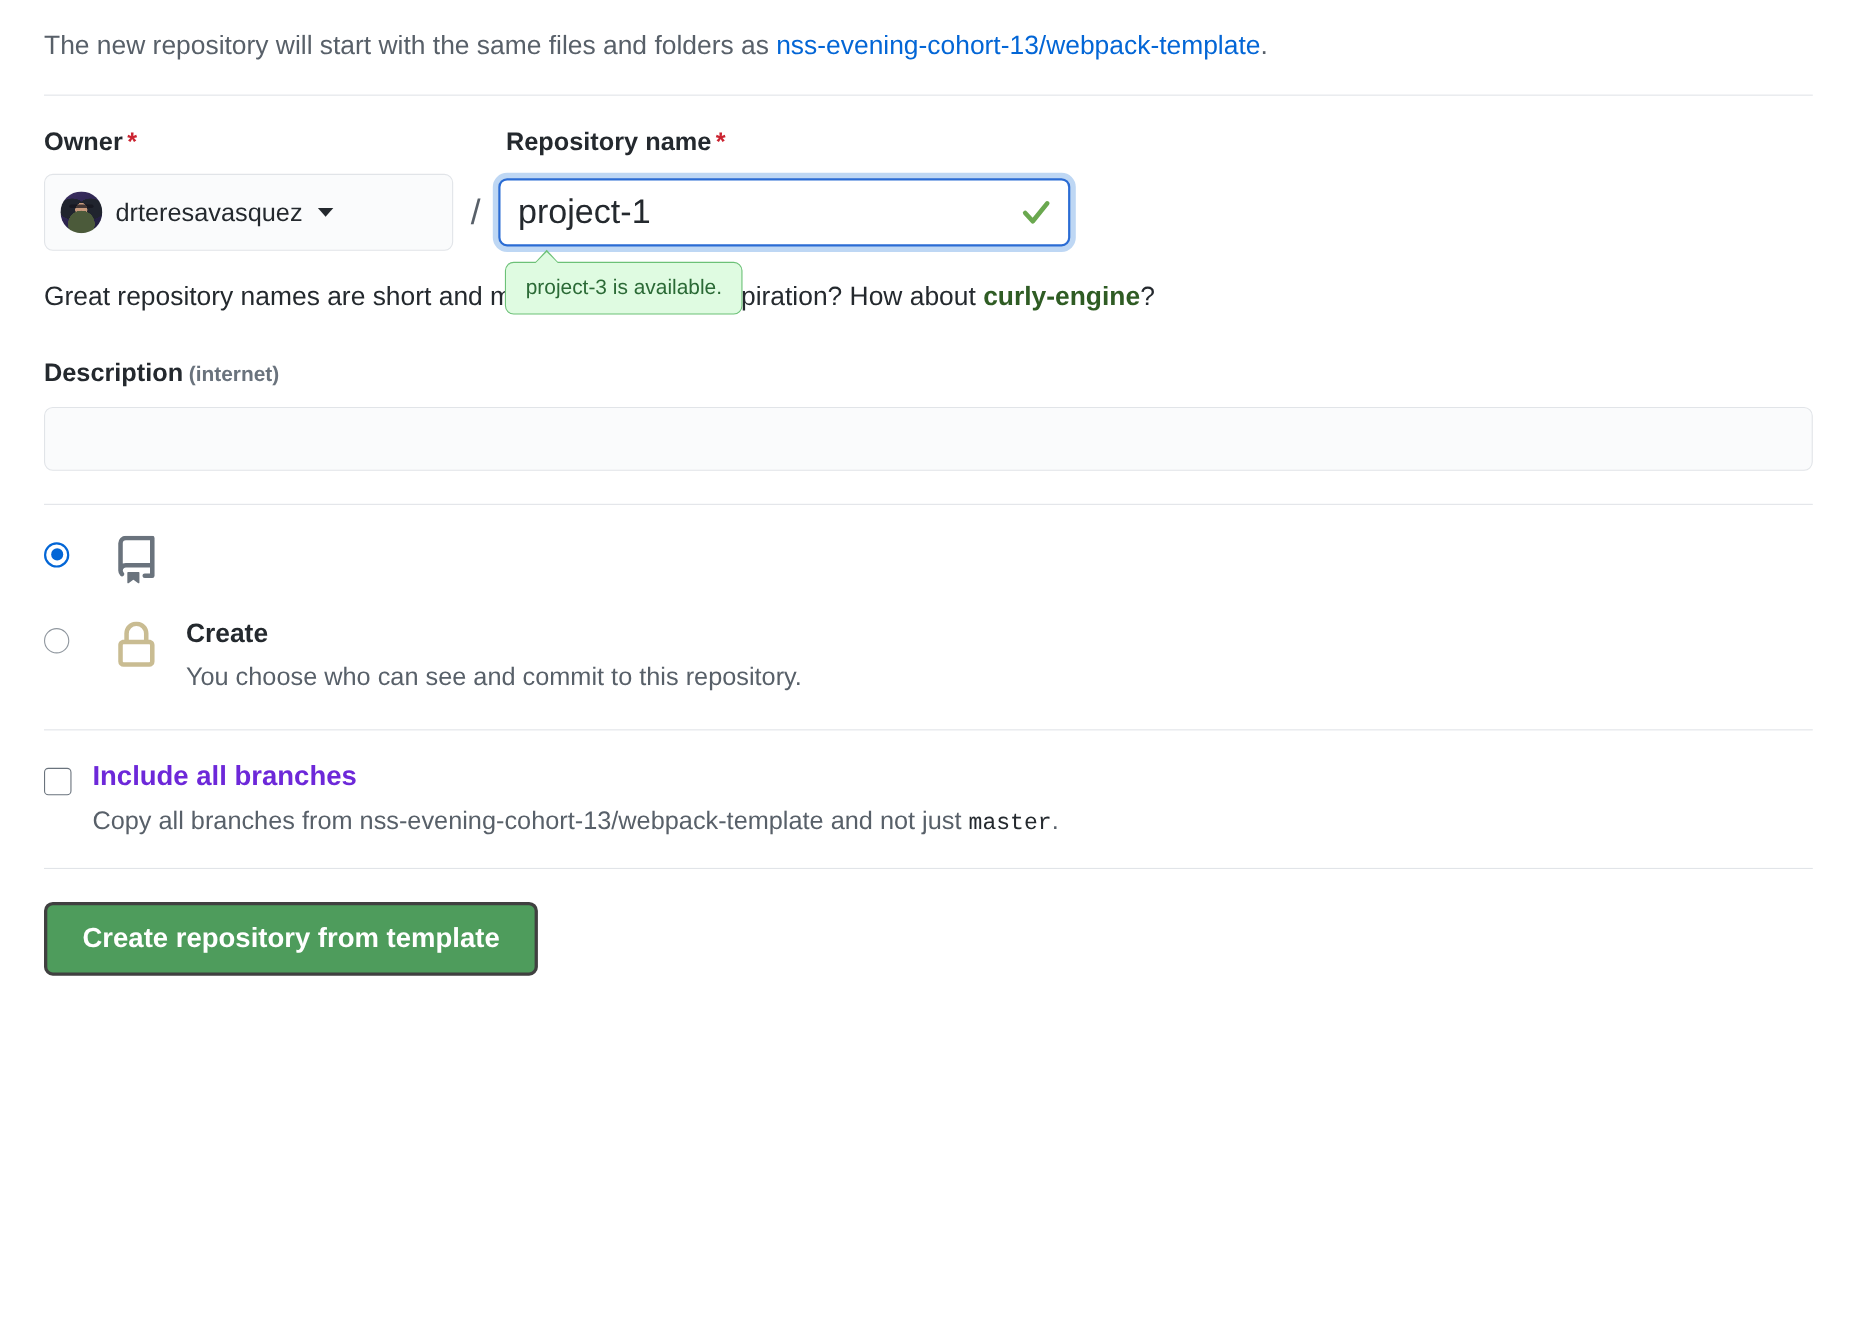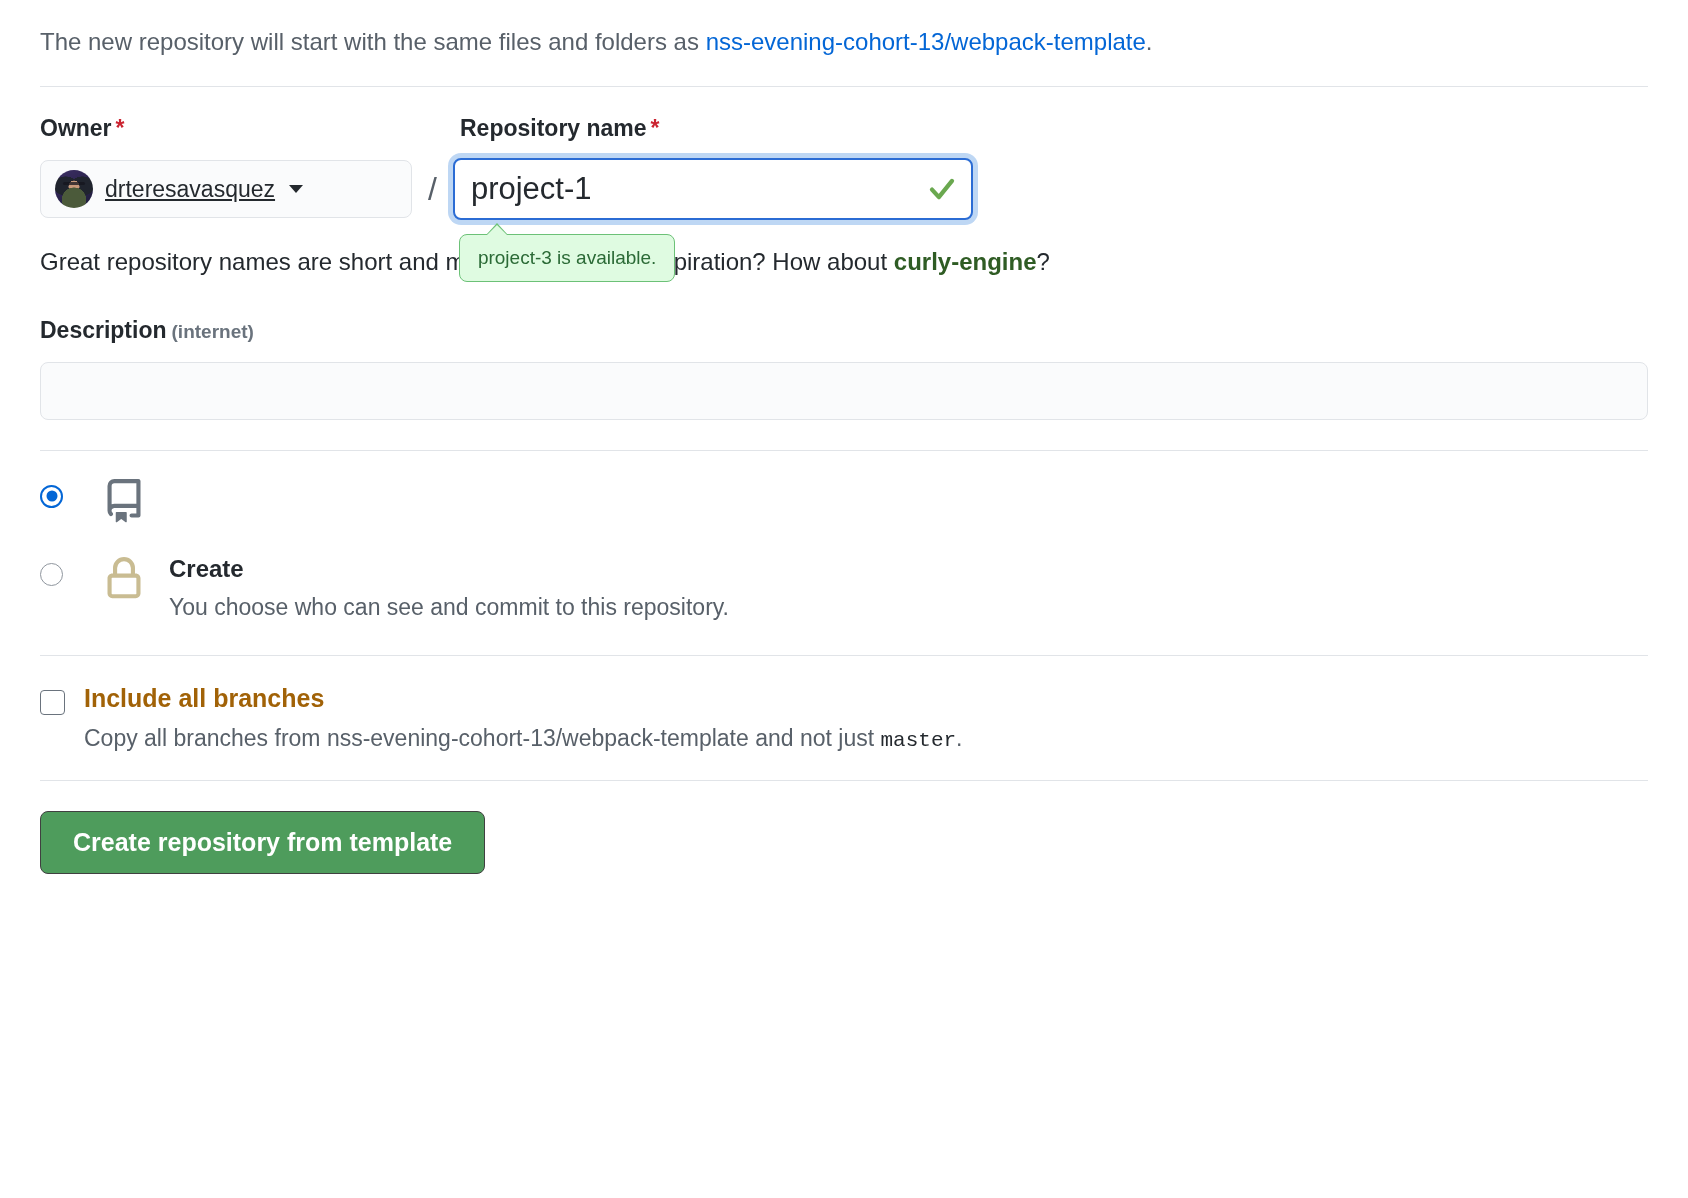--- a/index.html
+++ b/index.html
@@ -74,28 +74,27 @@
 
   .inputs-row {
     display: flex;
     align-items: center;
     margin-top: 18px;
   }
   .owner-picker {
     display: flex;
     align-items: center;
     gap: 12px;
-    height: 58px;
+    height: 70px;
     padding: 0 18px 0 14px;
     background: #fafbfc;
     border: 1px solid #e1e4e8;
     border-radius: 8px;
     cursor: pointer;
     width: 372px;
-    text-decoration: underline;
   }
   .avatar {
     width: 38px;
     height: 38px;
     border-radius: 50%;
     flex: 0 0 38px;
     background:
       radial-gradient(circle at 50% 78%, #4b5a3a 0%, #4b5a3a 34%, transparent 35%),
       radial-gradient(ellipse at 50% 44%, #c99a7c 0%, #c99a7c 20%, transparent 21%),
       radial-gradient(ellipse at 28% 42%, #20242e 0%, #20242e 30%, transparent 31%),
@@ -306,40 +305,40 @@
     border-radius: 4px;
     background: #fff;
     flex: 0 0 25px;
     margin-top: 6px;
     cursor: pointer;
   }
   .branch-text { margin-left: 19px; }
   .branch-title {
     font-size: 25px;
     font-weight: 700;
-    color: #a16207;
+    color: #6d28d9;
     line-height: 1.15;
   }
   .branch-desc {
     font-size: 23px;
     color: #586069;
     margin-top: 11px;
     line-height: 1.3;
   }
   .mono {
     font-family: "Liberation Mono", monospace;
     font-size: 21px;
     color: #24292e;
   }
 
   
   .submit-section { padding: 30px 0 0 0; }
   .submit-btn {
     background: #4e9c5c;
-    border: 1px solid #404040;
+    border: 3px solid #404040;
     border-radius: 8px;
     color: #ffffff;
     font-family: "Liberation Sans", sans-serif;
     font-size: 25px;
     font-weight: 700;
     padding: 18px 32px;
     cursor: pointer;
     line-height: 1;
   }
 </style>

